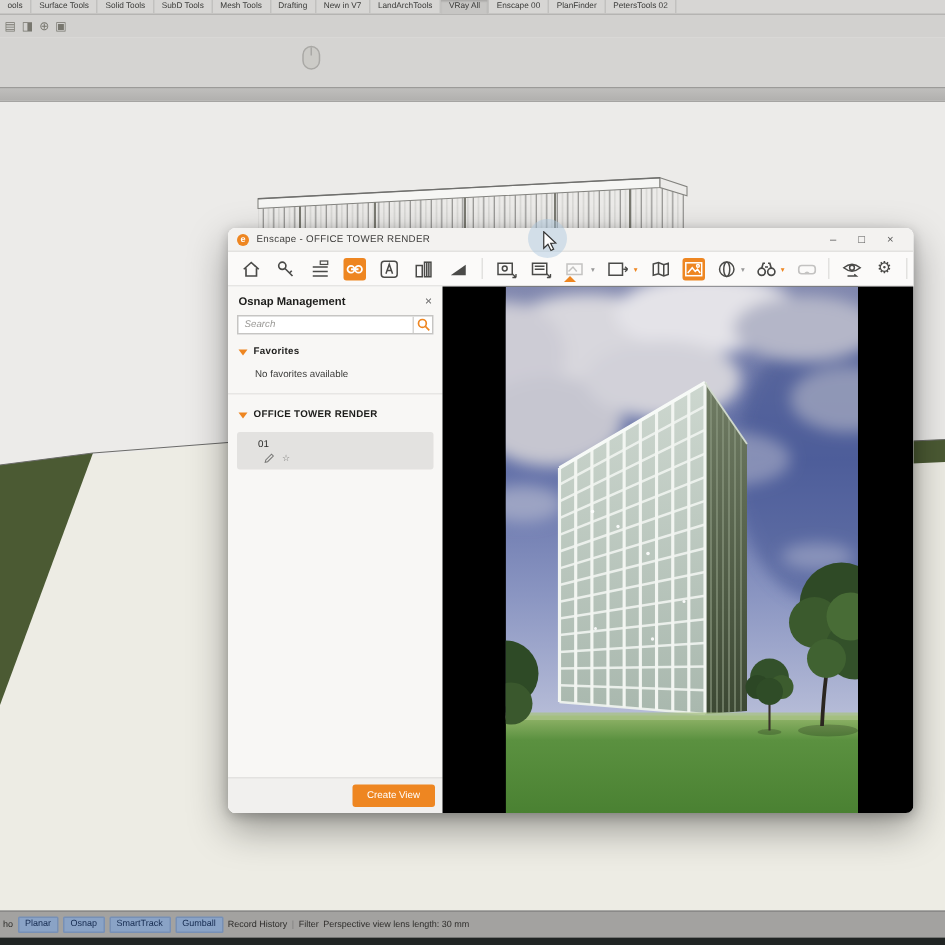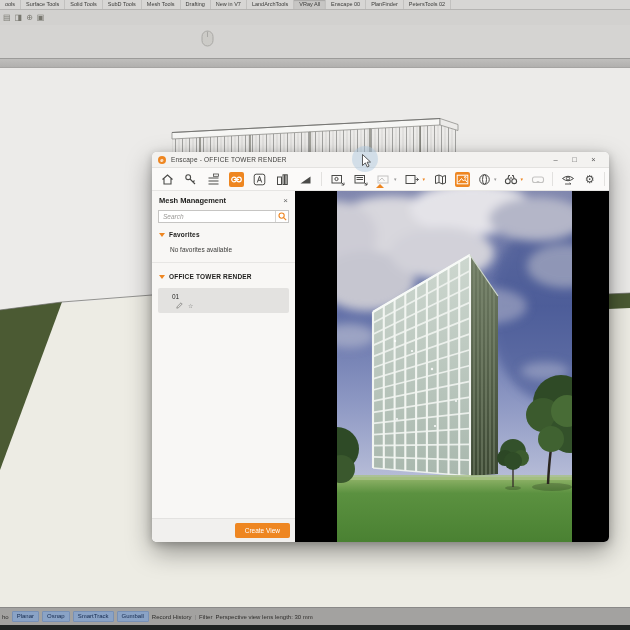--- a/index.html
+++ b/index.html
@@ -293,21 +293,21 @@
       </span>
       <span class="tsep"></span>
 
     </span>
   </div>
 
   <div class="win-content">
 
     <div class="panel">
       <div class="panel-header">
-        <span class="panel-title">Mesh Management</span>
+        <span class="panel-title">Osnap Management</span>
         <span class="panel-close">×</span>
       </div>
       <div class="searchbox">
         <input type="text" placeholder="Search" style="">
         <span class="search-btn">
           <svg width="9" height="9" viewBox="0 0 9 9" fill="none" stroke="#EE8621" stroke-width="1.1">
             <circle cx="3.6" cy="3.6" r="2.6"></circle>
               <line x1="5.6" y1="5.6" x2="8.2" y2="8.2"></line>
             </svg>
         </span>

